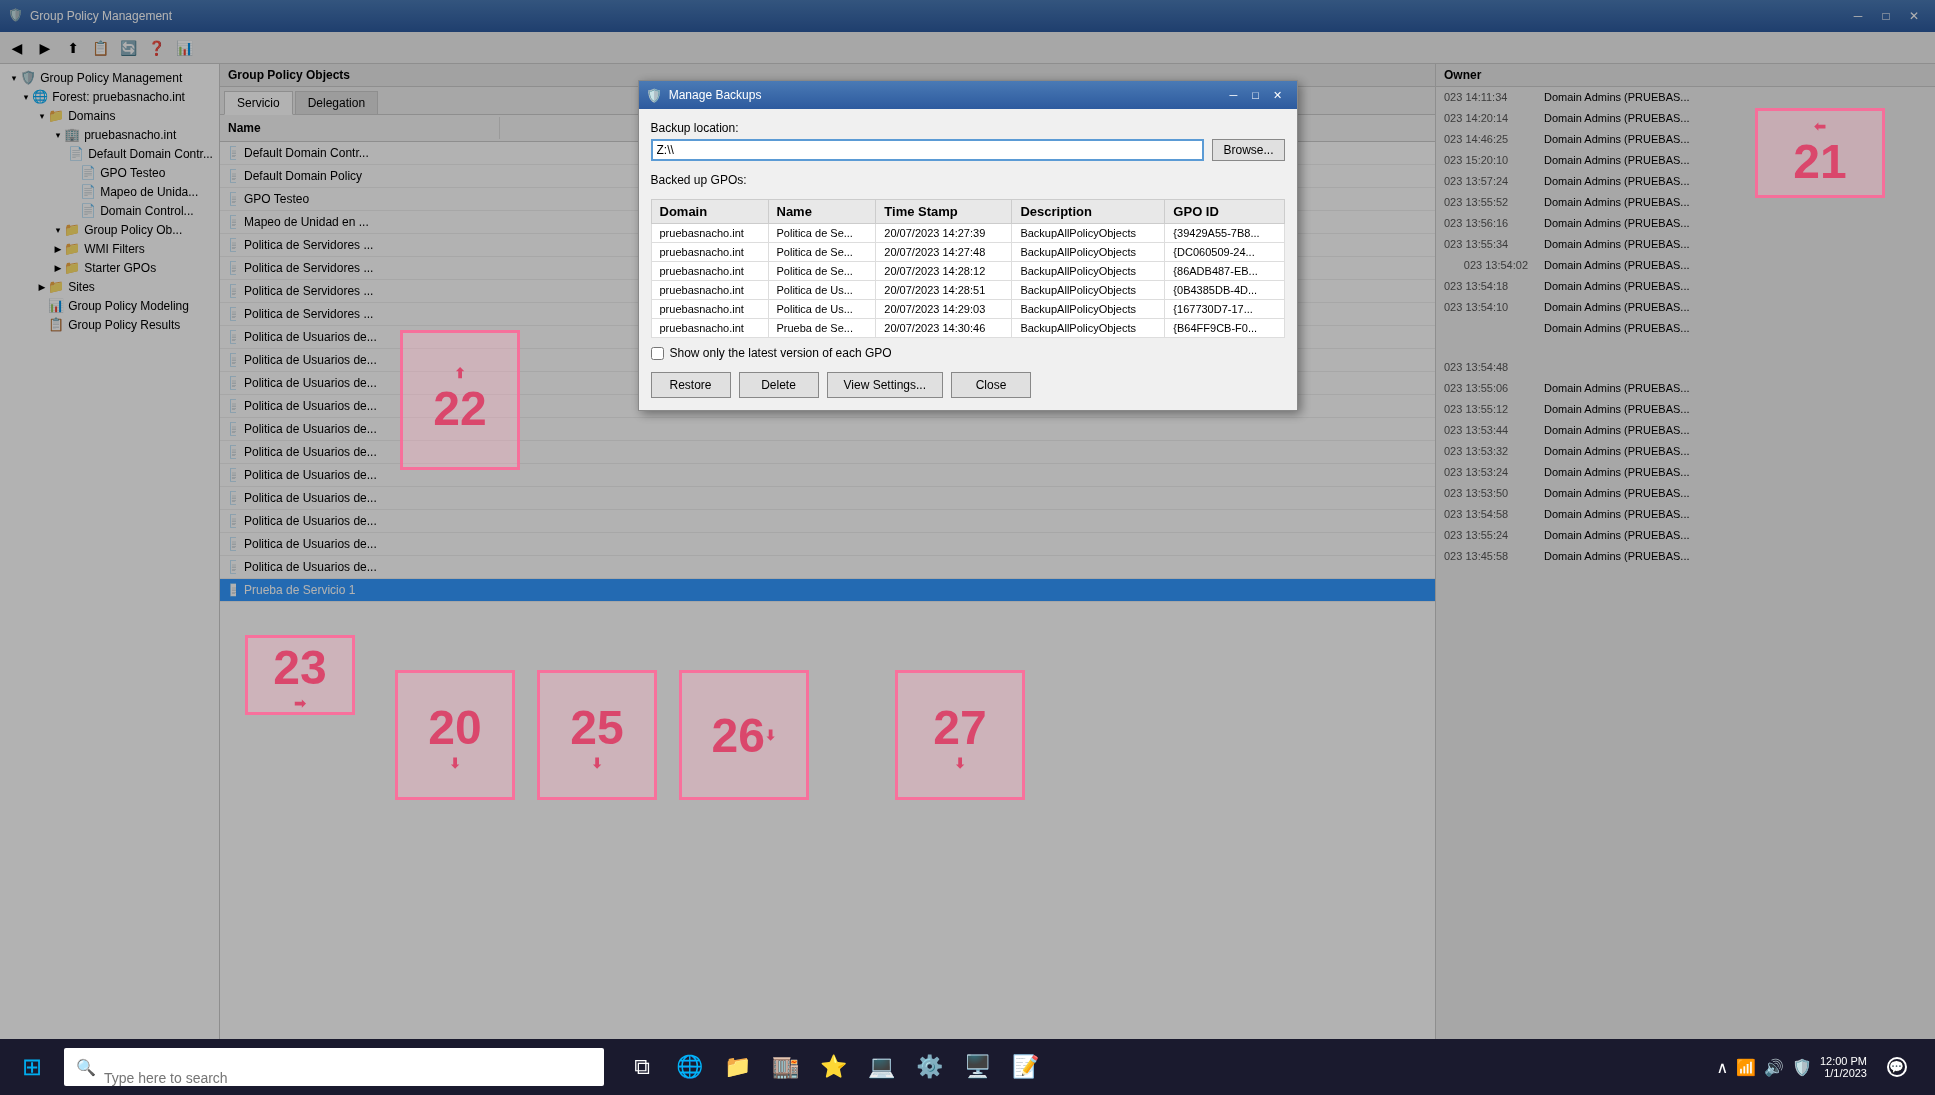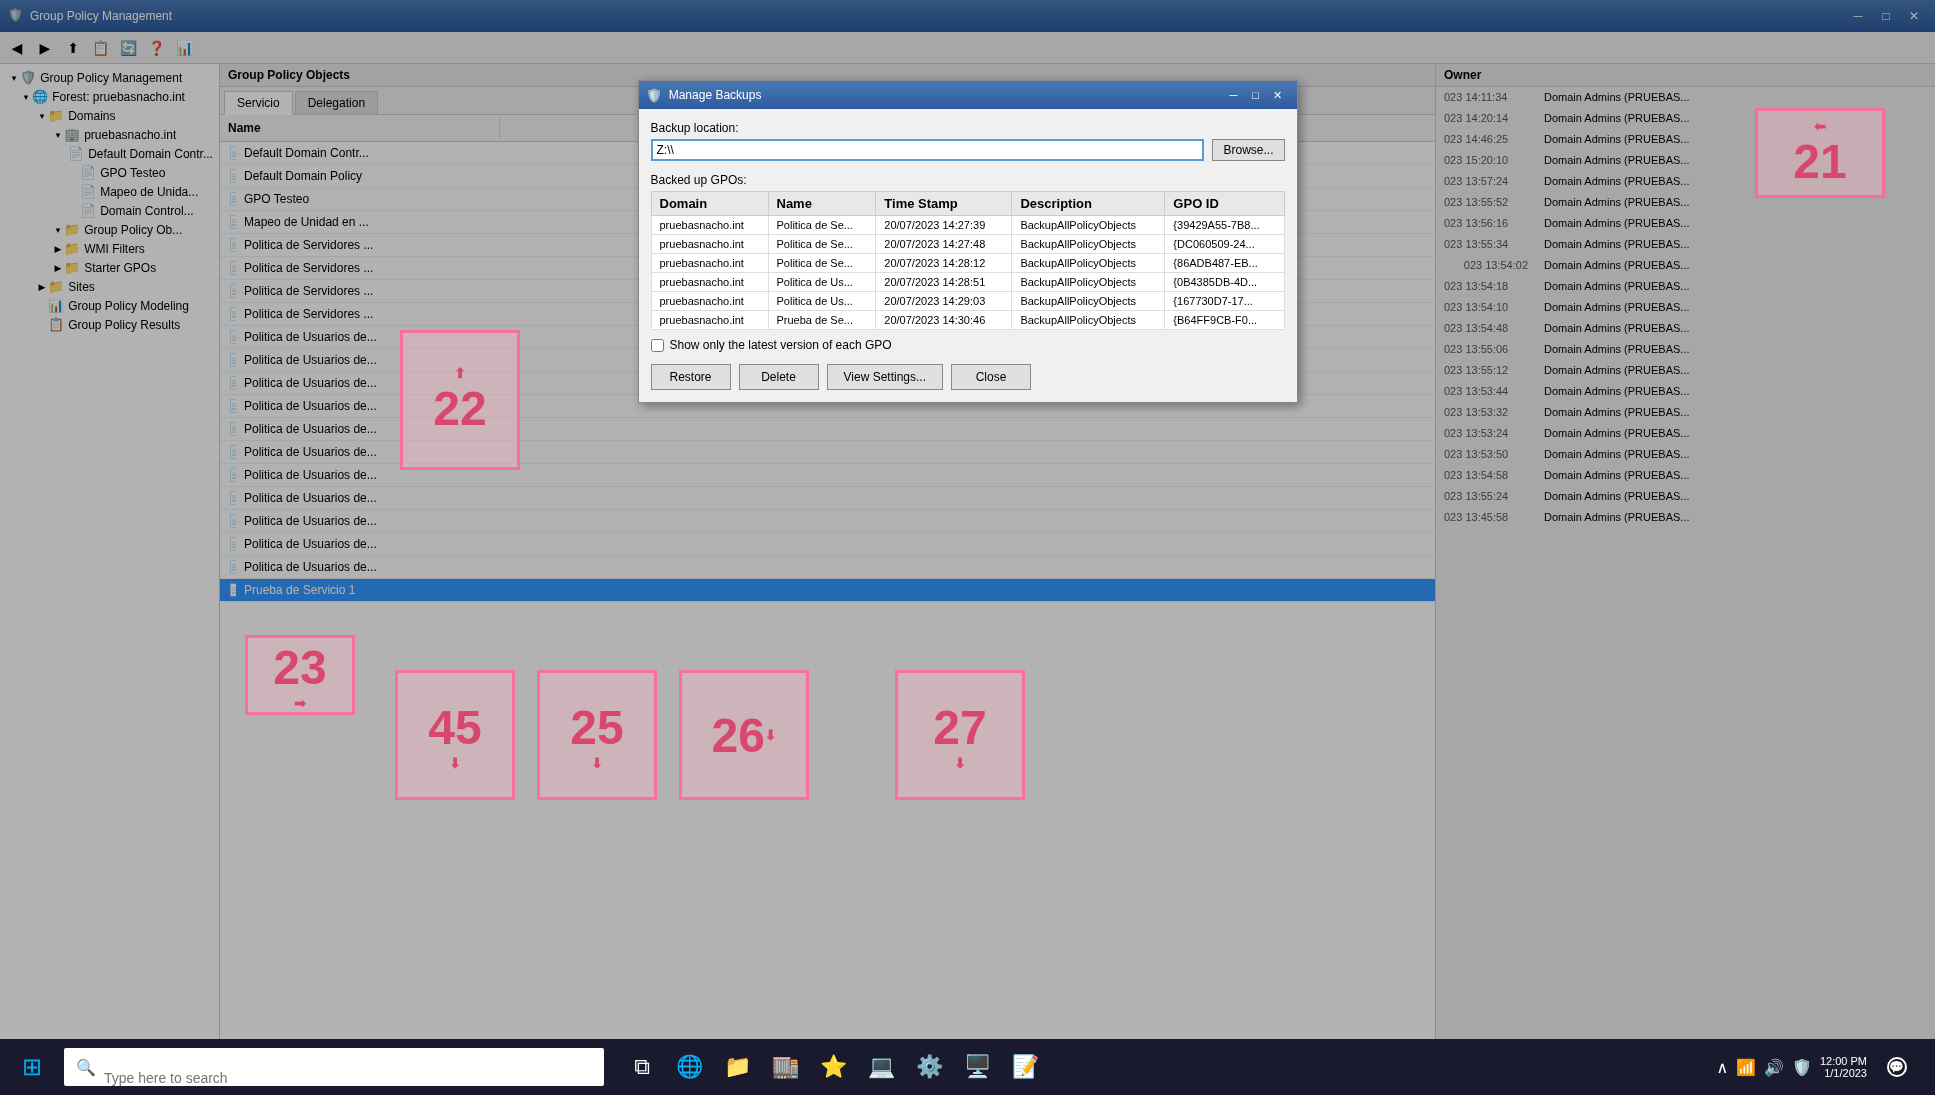--- a/index.html
+++ b/index.html
@@ -63,21 +63,21 @@
     .dialog-overlay { position: fixed; top: 0; left: 0; width: 100%; height: 100%; background: rgba(0,0,0,0.3); z-index: 100; display: flex; align-items: flex-start; justify-content: center; padding-top: 80px; }
     .dialog { background: #f0f0f0; border: 1px solid #888; box-shadow: 3px 3px 10px rgba(0,0,0,0.4); width: 660px; }
     .dialog-title-bar { background: linear-gradient(to bottom, #4a7ab5, #2d5a9e); height: 28px; display: flex; align-items: center; padding: 0 8px; color: white; }
     .dialog-title { flex: 1; font-size: 12px; }
     .dialog-ctrl-btn { width: 22px; height: 18px; border: none; background: transparent; color: white; cursor: pointer; font-size: 11px; }
     .dialog-body { padding: 12px; }
     .dialog-label { font-size: 12px; margin-bottom: 4px; }
     .dialog-row { display: flex; align-items: center; gap: 8px; margin-bottom: 12px; }
     .dialog-input { flex: 1; height: 22px; padding: 0 4px; border: 1px solid #7fb0e8; font-size: 12px; background: white; }
     .dialog-browse-btn { height: 22px; padding: 0 10px; font-size: 12px; border: 1px solid #888; background: #e0e0e0; cursor: pointer; }
-    .dialog-section-label { font-size: 12px; margin-bottom: 4px; }
+    .dialog-section-label { font-size: 12px; margin-bottom: 12px; }
     .dialog-table { width: 100%; border-collapse: collapse; background: white; border: 1px solid #ccc; margin-bottom: 8px; }
     .dialog-table th { background: #e8e8e8; border: 1px solid #ccc; padding: 4px 8px; font-size: 13px; text-align: left; cursor: pointer; }
     .dialog-table td { border: 1px solid #ddd; padding: 3px 8px; font-size: 11px; cursor: pointer; }
     .dialog-checkbox-row { display: flex; align-items: center; gap: 6px; margin-bottom: 12px; font-size: 12px; }
     .dialog-btn-row { display: flex; gap: 8px; justify-content: flex-start; }
     .dialog-action-btn { height: 26px; padding: 0 16px; font-size: 12px; border: 1px solid #888; background: #e0e0e0; cursor: pointer; min-width: 80px; }
 
     
     .annotation { position: absolute; border: 3px solid rgba(255, 100, 150, 0.85); background: rgba(255, 180, 200, 0.35); display: flex; align-items: center; justify-content: center; font-size: 48px; font-weight: bold; color: rgba(220, 60, 100, 0.9); pointer-events: none; z-index: 200; }
 
@@ -357,21 +357,21 @@
           </div>
         <div style="display:flex; border-bottom:1px solid #f0f0f0; padding:2px 0;">
             <span class="right-cell" style="color:#555; width:100px;">023 13:54:18</span>
             <span class="right-cell">Domain Admins (PRUEBAS...</span>
           </div>
         <div style="display:flex; border-bottom:1px solid #f0f0f0; padding:2px 0;">
             <span class="right-cell" style="color:#555; width:100px;">023 13:54:10</span>
             <span class="right-cell">Domain Admins (PRUEBAS...</span>
           </div>
         <div style="display:flex; border-bottom:1px solid #f0f0f0; padding:2px 0;">
-            <span class="right-cell" style="color:#555; width:100px;">023 13:54:48</span>
+            <span class="right-cell" style="color:#555; width:100px;margin-top:39px;">023 13:54:48</span>
             <span class="right-cell">Domain Admins (PRUEBAS...</span>
           </div>
         <div style="display:flex; border-bottom:1px solid #f0f0f0; padding:2px 0;">
             <span class="right-cell" style="color:#555; width:100px;">023 13:55:06</span>
             <span class="right-cell">Domain Admins (PRUEBAS...</span>
           </div>
         <div style="display:flex; border-bottom:1px solid #f0f0f0; padding:2px 0;">
             <span class="right-cell" style="color:#555; width:100px;">023 13:55:12</span>
             <span class="right-cell">Domain Admins (PRUEBAS...</span>
           </div>
@@ -515,21 +515,21 @@
 
 <div class="annotation" style="position:fixed; bottom:380px; left:245px; width:110px; height:80px; z-index:300;">
   <div style="display:flex; flex-direction:column; align-items:center;">
     <div>23</div>
     <div style="font-size:14px;">➡</div>
   </div>
 </div>
 
 <div class="annotation" style="position:fixed; bottom:295px; left:395px; width:120px; height:130px; z-index:300;">
   <div style="display:flex; flex-direction:column; align-items:center;">
-    <div>45</div>
+    <div>20</div>
     <div style="font-size:14px;">⬇</div>
   </div>
 </div>
 
 <div class="annotation" style="position:fixed; bottom:295px; left:537px; width:120px; height:130px; z-index:300;">
   <div style="display:flex; flex-direction:column; align-items:center;">
     <div>25</div>
     <div style="font-size:14px;">⬇</div>
   </div>
 </div>

